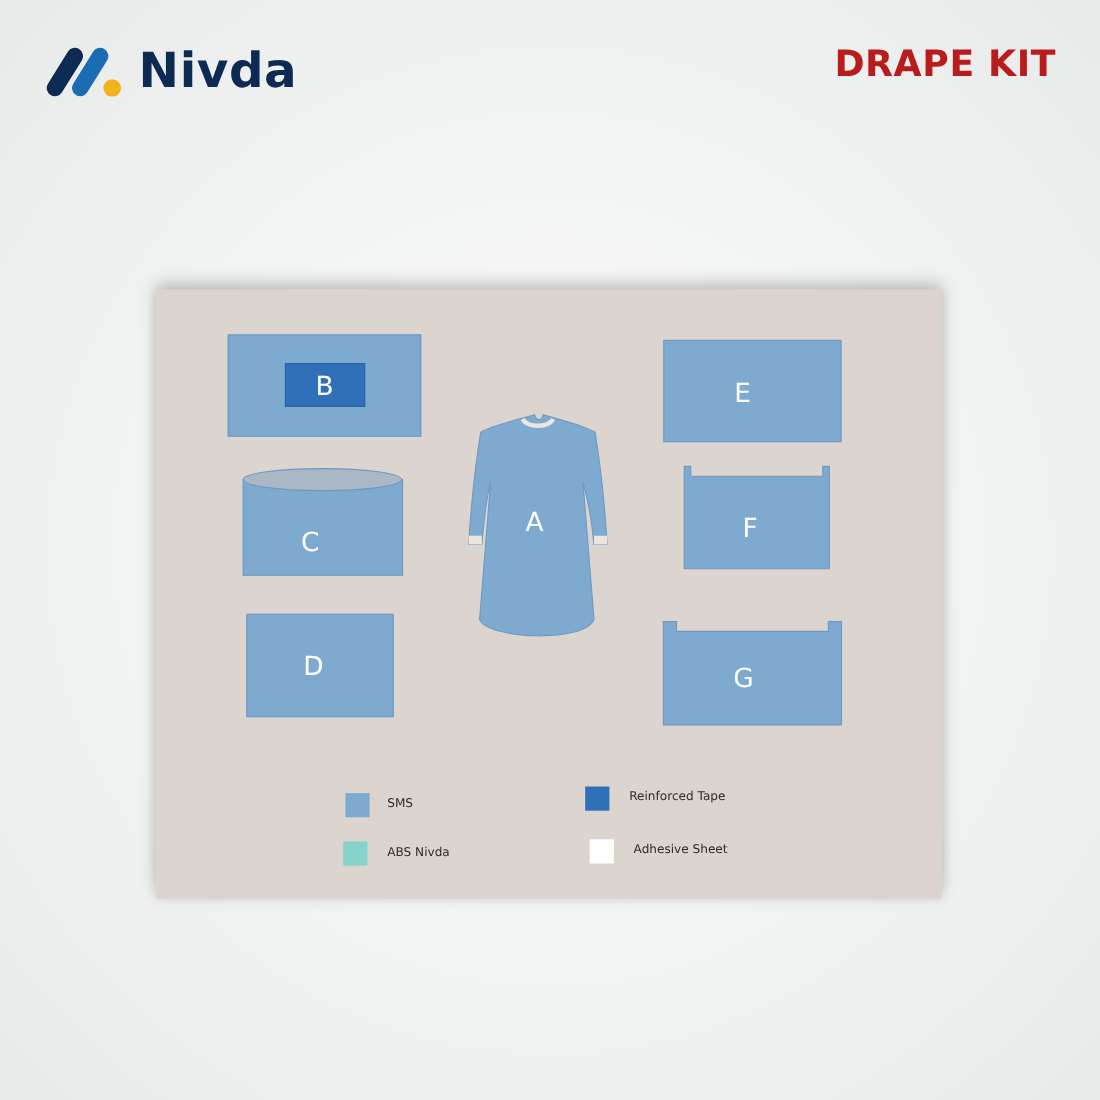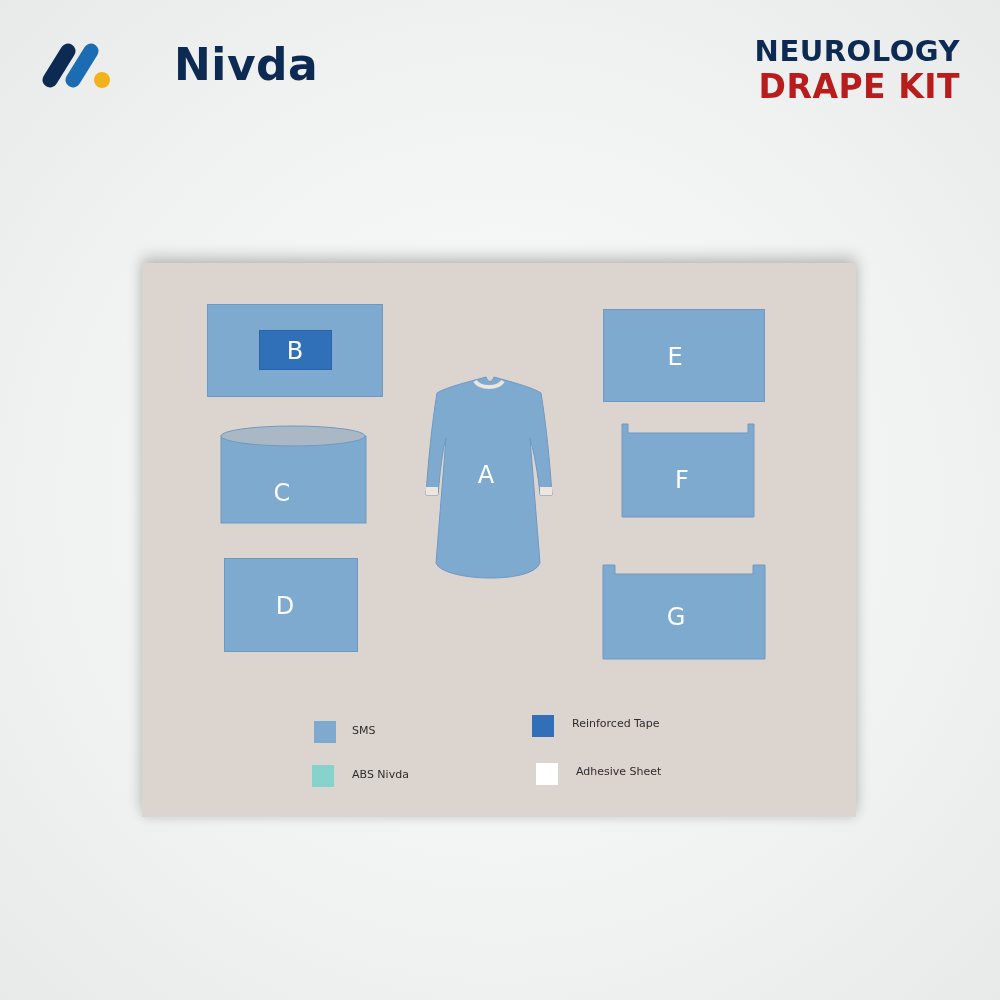--- a/index.html
+++ b/index.html
@@ -1,19 +1,19 @@
 <!DOCTYPE html>
 <html><head>
 <meta charset="utf-8">
 <style>
   html,body{margin:0;padding:0;}
   body{width:1000px;height:1000px;position:relative;overflow:hidden;
     background:radial-gradient(ellipse at 50% 50%, #fbfbfb 0%, #f1f2f2 60%, #e8e9e9 100%);
     font-family:"Liberation Sans", sans-serif;}
-  .logo{position:absolute;left:40px;top:40px;height:50px;display:flex;align-items:center;gap:48px;}
+  .logo{position:absolute;left:40px;top:40px;height:50px;display:flex;align-items:center;}
   .logo svg{display:block;}
   .logo-text{font-family:"DejaVu Sans", sans-serif;font-weight:bold;font-size:44px;color:#0d2a52;margin-left:14px;letter-spacing:0.5px;line-height:1;}
   .title{position:absolute;right:40px;top:37px;text-align:right;font-family:"DejaVu Sans", sans-serif;font-weight:bold;line-height:1;}
   .title .l1{font-size:29px;color:#0d2a52;letter-spacing:0.5px;}
   .title .l2{font-size:33px;color:#b91c1c;letter-spacing:0.5px;margin-top:4px;}
   .card{position:absolute;left:142px;top:263px;width:714px;height:554px;background:#dcd5cf;
     box-shadow:0 -6px 14px rgba(0,0,0,0.22), 0 2px 10px rgba(0,0,0,0.08);}
   .piece{position:absolute;background:#7faacf;border:1px solid #6f99c2;box-sizing:border-box;}
   .lbl{position:absolute;color:#ffffff;font-family:"DejaVu Sans", sans-serif;font-size:24px;transform:translate(-50%,-50%);}
   .reinf{position:absolute;background:#3070b9;border:1px solid #2a64a8;box-sizing:border-box;}
@@ -27,21 +27,20 @@
 <div class="logo">
   <svg width="72" height="46" viewBox="0 0 72 46">
     <line x1="10" y1="38" x2="28" y2="9" stroke="#0d2a52" stroke-width="15" stroke-linecap="round"></line>
     <line x1="33" y1="38" x2="51" y2="9" stroke="#1c6cb4" stroke-width="15" stroke-linecap="round"></line>
     <circle cx="62" cy="38" r="8" fill="#f2b21b"></circle>
   </svg>
   <span class="logo-text">Nivda</span>
 </div>
 
 <div class="title">
-  <div class="l1">NEUROLOGY</div>
   <div class="l2">DRAPE KIT</div>
 </div>
 
 <div class="card">
 
   <div class="piece" style="left:65px;top:41px;width:176px;height:93px;"></div>
   <div class="reinf" style="left:117px;top:67px;width:73px;height:40px;"></div>
   <span class="lbl" style="left:153px;top:88px;">B</span>
 
   <svg class="abs" width="714" height="554">

